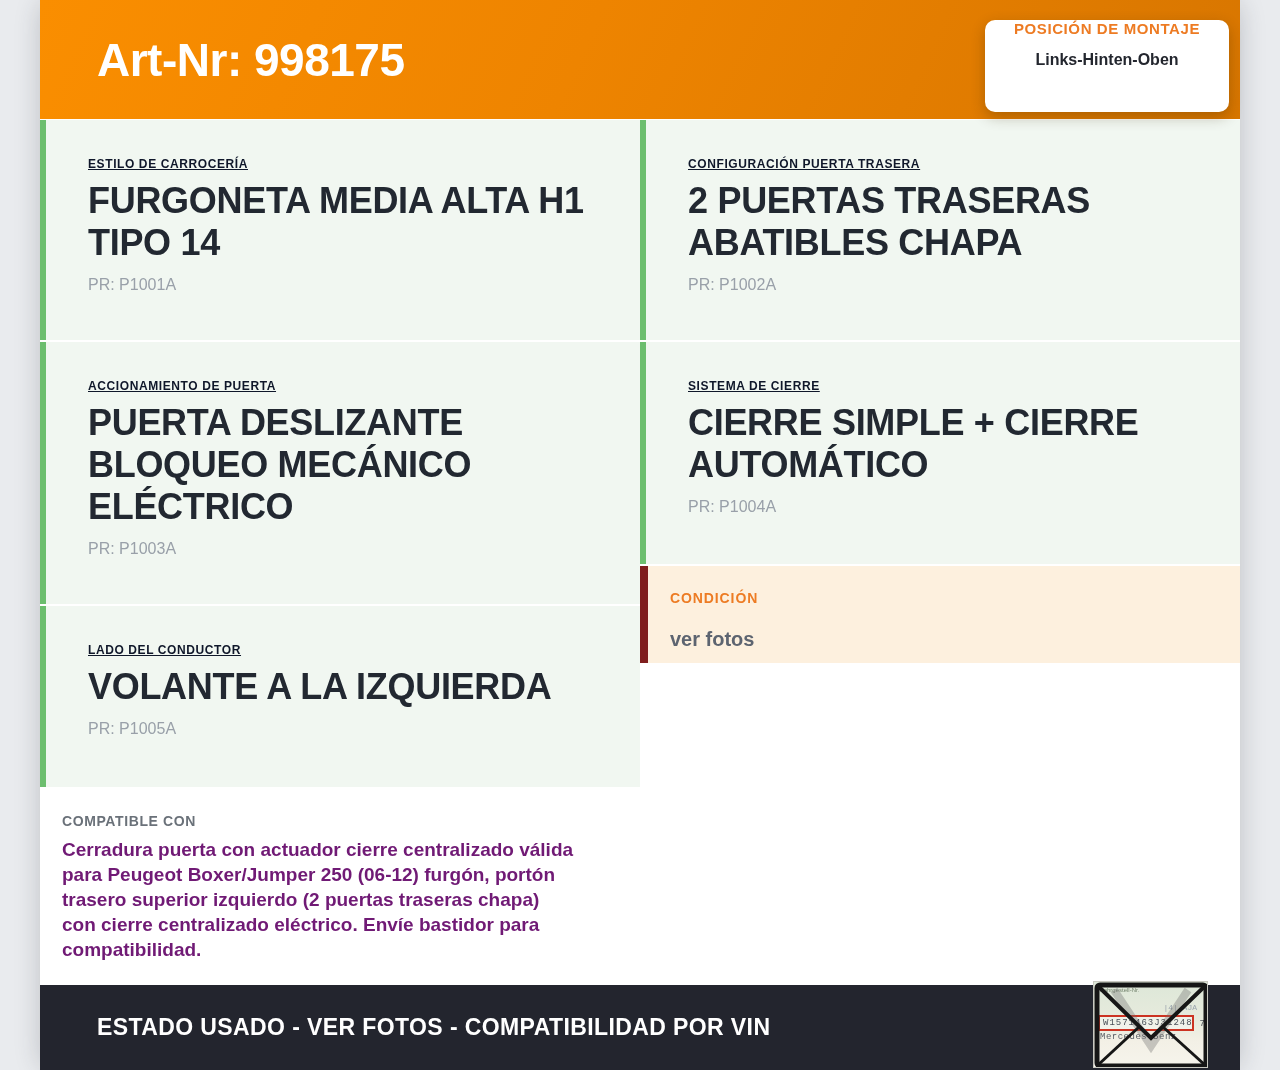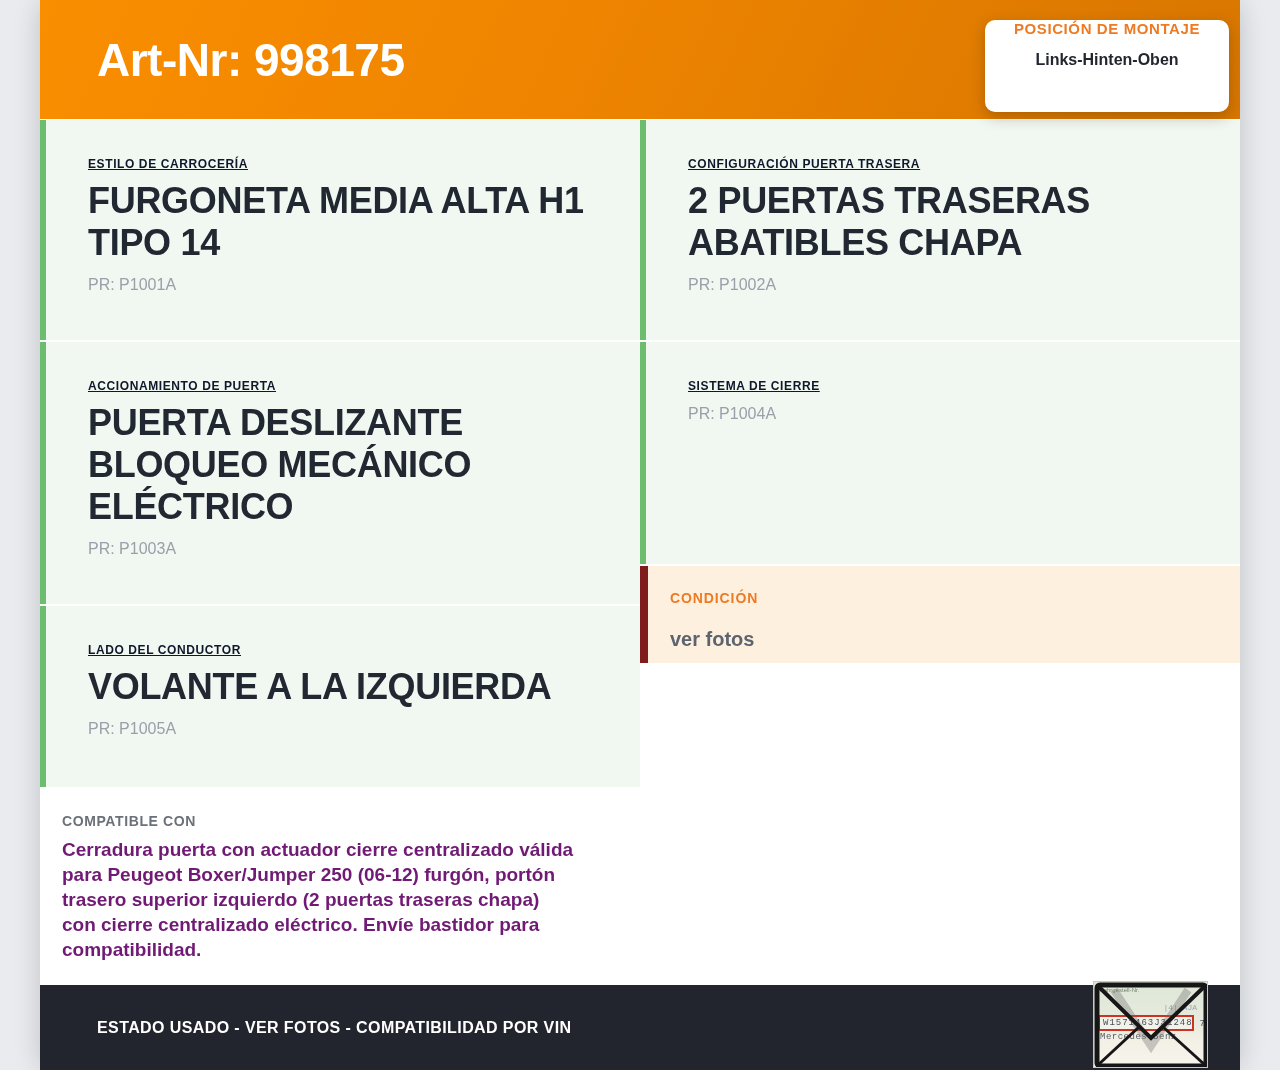--- a/index.html
+++ b/index.html
@@ -31,21 +31,21 @@
   .condition-label { font-size:14px; font-weight:bold; color:#ed7b23; letter-spacing:.9px; }
   .condition-value { margin-top:22px; font-size:20px; font-weight:600; color:#5d6470; }
 
   .compat-card { background:#ffffff; height:189px; padding:24px 28px 0 22px; }
   .compat-label { font-size:14px; font-weight:bold; color:#6a7179; letter-spacing:.6px; }
   .compat-text { margin-top:8px; font-size:19px; line-height:25px; font-weight:bold; color:#701a75; white-space:pre-line; }
 
   
   .footer { position:absolute; left:0; bottom:0; width:1200px; height:85px; background:#23252e;
             display:flex; align-items:center; }
-  .footer-text { color:#ffffff; font-size:16px; font-weight:bold; letter-spacing:.4px; padding-left:57px; }
+  .footer-text { color:#ffffff; font-size:23px; font-weight:bold; letter-spacing:.4px; padding-left:57px; }
 
   
   .vin-thumb { position:absolute; right:32px; top:-4px; width:115px; height:87px;
                background:linear-gradient(180deg,#dde7d8 0%,#e7ebdd 45%,#f3f0e6 70%,#f6f4ec 100%);
                border:1px solid #c8c8c0; overflow:hidden; }
   .thumb-doclabel { position:absolute; top:5px; left:6px; font-size:6px; color:#74846e; }
   .thumb-faint { position:absolute; top:21px; right:10px; font-size:8px; color:#9aa4ad;
                  font-family:"Liberation Mono", monospace; }
   .thumb-vin { position:absolute; top:33px; left:4px; width:96px; border:2px solid #cc3322;
                font-family:"Liberation Mono", monospace; font-size:9px; letter-spacing:1px;
@@ -102,20 +102,22 @@
 
     <div class="col">
       <div class="spec-card h220">
         <div class="spec-label">CONFIGURACIÓN PUERTA TRASERA</div>
         <div class="spec-value">2 PUERTAS TRASERAS
 ABATIBLES CHAPA</div>
         <div class="spec-pr">PR: P1002A</div>
       </div>
       <div class="spec-card h222">
         <div class="spec-label">SISTEMA DE CIERRE</div>
+        <div class="spec-value">CIERRE SIMPLE + CIERRE
+AUTOMÁTICO</div>
         <div class="spec-pr">PR: P1004A</div>
       </div>
       <div class="condition-card">
         <div class="condition-label">CONDICIÓN</div>
         <div class="condition-value">ver fotos</div>
       </div>
     </div>
 
   </div>
 

